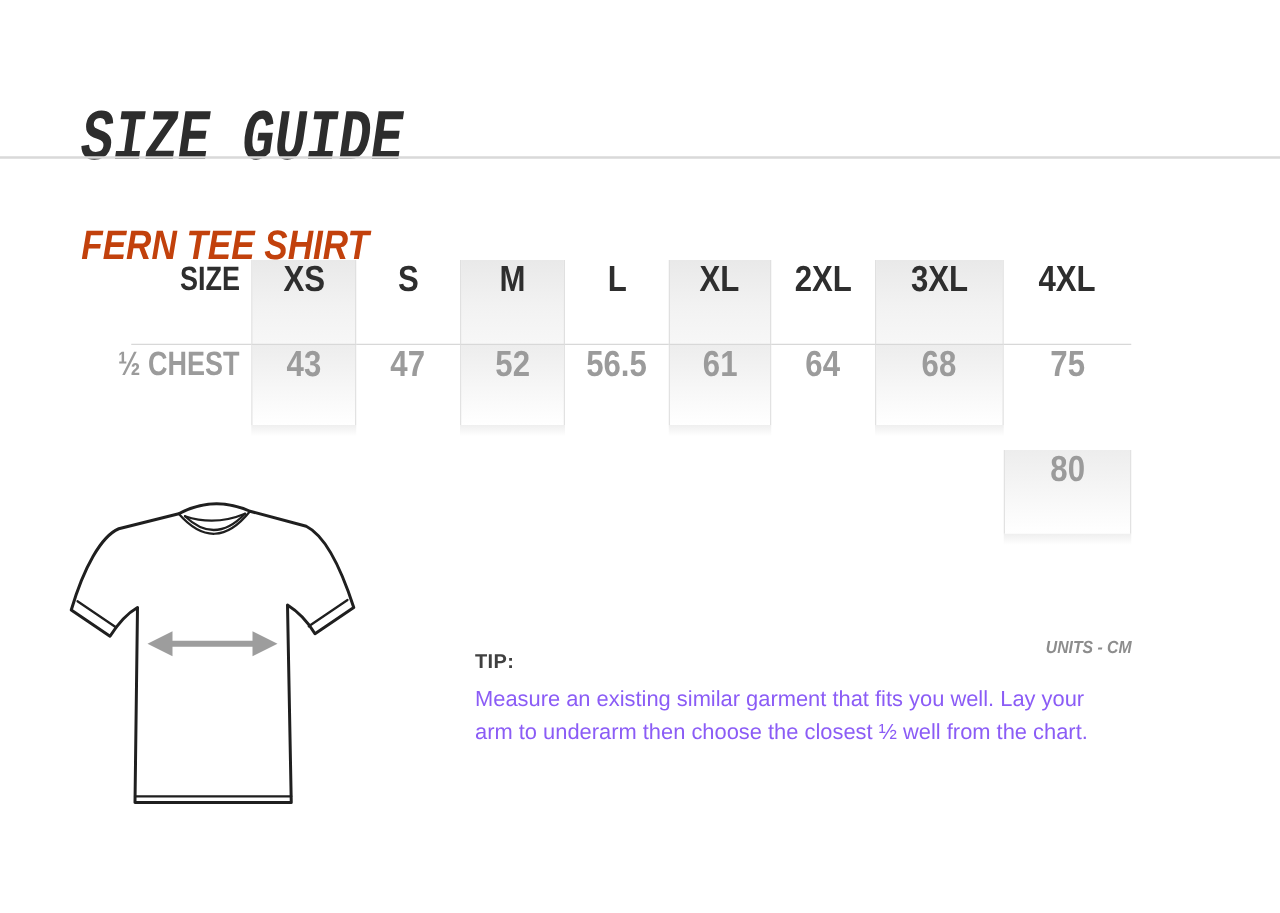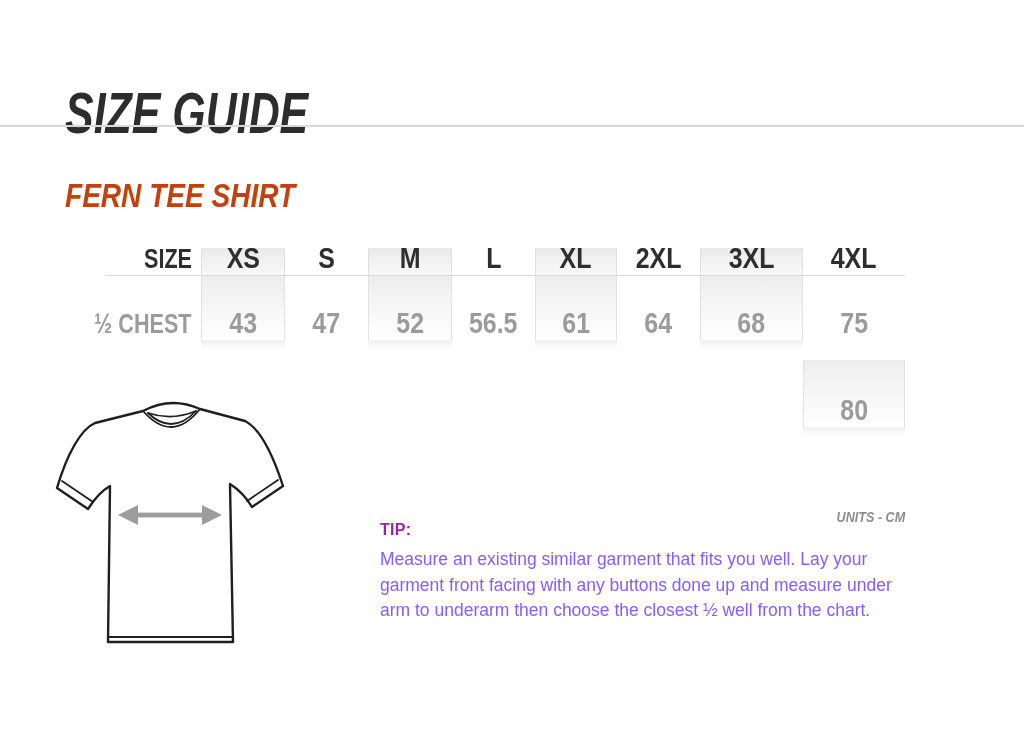--- a/index.html
+++ b/index.html
@@ -3,46 +3,46 @@
 <meta charset="utf-8">
 <style>
   html,body{margin:0;padding:0;}
   body{
     width:1024px;height:730px;position:relative;background:#ffffff;
     font-family:"Liberation Sans", sans-serif;overflow:hidden;
   }
   
   .page-title{
     position:absolute;left:65px;top:44px;font-size:58px;line-height:60px;
-    font-weight:700;font-style:italic;color:#2d2d2d;white-space:nowrap;
+    font-weight:700;font-style:italic;color:#2d2d2d;white-space:nowrap;font-family:Liberation Mono, monospace;
   }
   .page-title .cnd{display:inline-block;transform:scaleX(.74);transform-origin:left center;}
   .title-divider{position:absolute;left:0;top:125px;width:1024px;height:2px;background:#d9d9d9;}
   .product-name{
     position:absolute;left:65px;top:151px;font-size:33px;line-height:36px;
     font-weight:700;font-style:italic;color:#c2410c;white-space:nowrap;
   }
   .product-name .cnd{display:inline-block;transform:scaleX(.85);transform-origin:left center;}
 
   
   .size-table{
     position:absolute;left:105px;top:208px;display:grid;
     grid-template-columns:96px 84px 83px 84px 83px 82px 83px 103px 102px;
     grid-template-rows:68px 64px;
   }
-  .cell{display:flex;align-items:flex-end;justify-content:center;position:relative;}
+  .cell{display:flex;align-items:flex-start;justify-content:center;position:relative;}
   .hdr-row{border-bottom:1px solid #d8d8d8;}
   .hdr-txt{font-size:29px;font-weight:700;color:#2e2e2e;}
   .val-txt{font-size:29px;font-weight:700;color:#9b9b9b;}
   .tc{display:inline-block;transform:scaleX(.86);transform-origin:center center;white-space:nowrap;}
   .label-cell{justify-content:flex-end;padding-right:9px;box-sizing:border-box;}
   .label-cell .tc{transform:scaleX(.8);transform-origin:right center;font-size:27px;}
   .shade-h{
     background:linear-gradient(180deg,#e9e9e9 0%,#f2f2f2 55%,#f7f7f7 100%);
-    border-left:1px solid #e0e0e0;border-right:1px solid #e0e0e0;margin-top:40px;
+    border-left:1px solid #e0e0e0;border-right:1px solid #e0e0e0;
   }
   .shade-d{
     background:linear-gradient(180deg,#ededed 0%,#f8f8f8 60%,#ffffff 100%);
     border-left:1px solid #e2e2e2;border-right:1px solid #e2e2e2;
   }
   .shade-d::after{
     content:"";position:absolute;left:-1px;right:-1px;top:100%;height:9px;
     background:linear-gradient(180deg,rgba(236,236,236,.85),rgba(255,255,255,0));
   }
   
@@ -55,21 +55,21 @@
     position:absolute;left:655px;top:509px;width:250px;text-align:right;
     font-size:14px;font-weight:700;font-style:italic;color:#8d8d8d;
   }
   .units-label .tc{transform:scaleX(.9);transform-origin:right center;}
 
   
   .tee-diagram{position:absolute;left:50px;top:392px;width:240px;height:260px;}
 
   
   .tip-block{position:absolute;left:380px;top:521px;width:560px;}
-  .tip-label{font-size:16px;font-weight:700;color:#a21caf;letter-spacing:.3px;margin-bottom:8px;}
+  .tip-label{font-size:16px;font-weight:700;color:#404040;letter-spacing:.3px;margin-bottom:8px;}
   .tip-line{font-size:17.5px;line-height:25.5px;color:#8b5cf6;white-space:nowrap;}
 </style>
 </head>
 <body>
 
 <h1 class="page-title"><span class="cnd">SIZE GUIDE</span></h1>
 <div class="title-divider"></div>
 <h2 class="product-name"><span class="cnd">FERN TEE SHIRT</span></h2>
 
 <div class="size-table">
@@ -154,15 +154,14 @@
   <g fill="#9d9d9d">
     <rect x="84" y="120.6" width="72" height="4.8"></rect>
     <polygon points="68,123 88,113 88,133"></polygon>
     <polygon points="172,123 152,113 152,133"></polygon>
   </g>
 </svg>
 
 <div class="tip-block">
   <div class="tip-label">TIP:</div>
   <div class="tip-line">Measure an existing similar garment that fits you well. Lay your</div>
-  <div class="tip-line">garment front facing with any buttons done up and measure under</div>
   <div class="tip-line">arm to underarm then choose the closest ½ well from the chart.</div>
 </div>
 
 </body></html>

